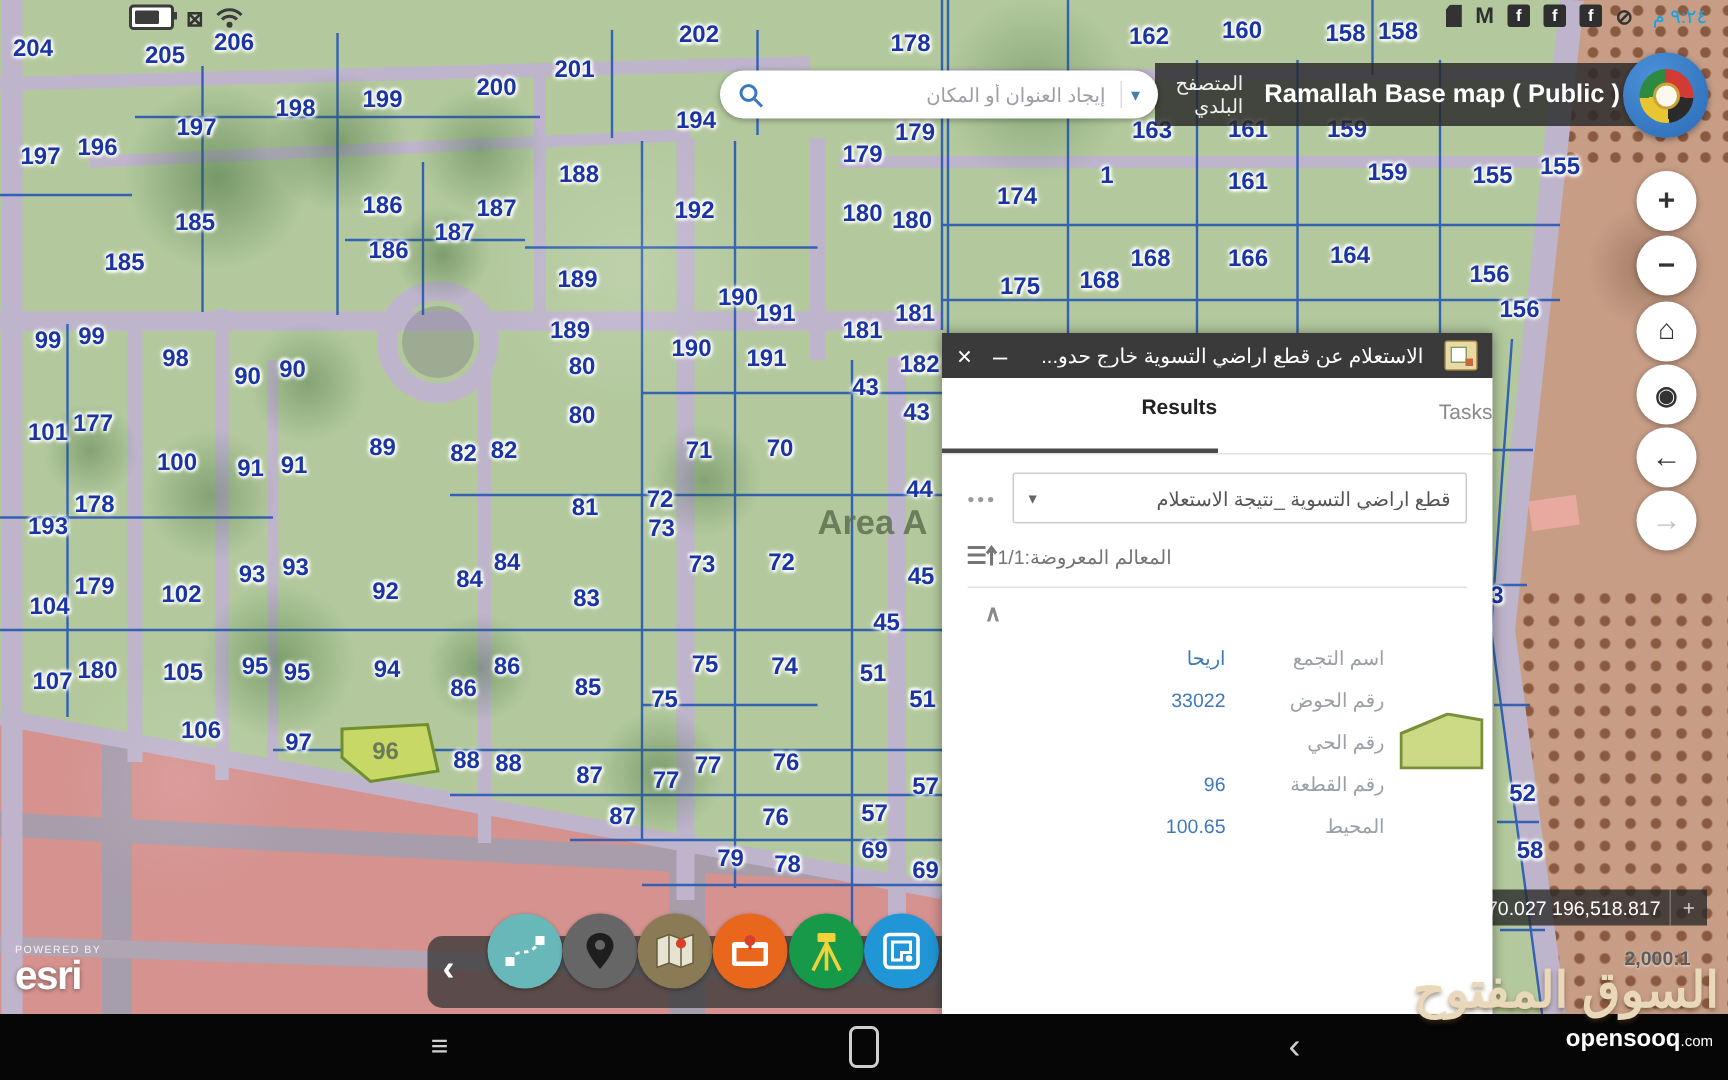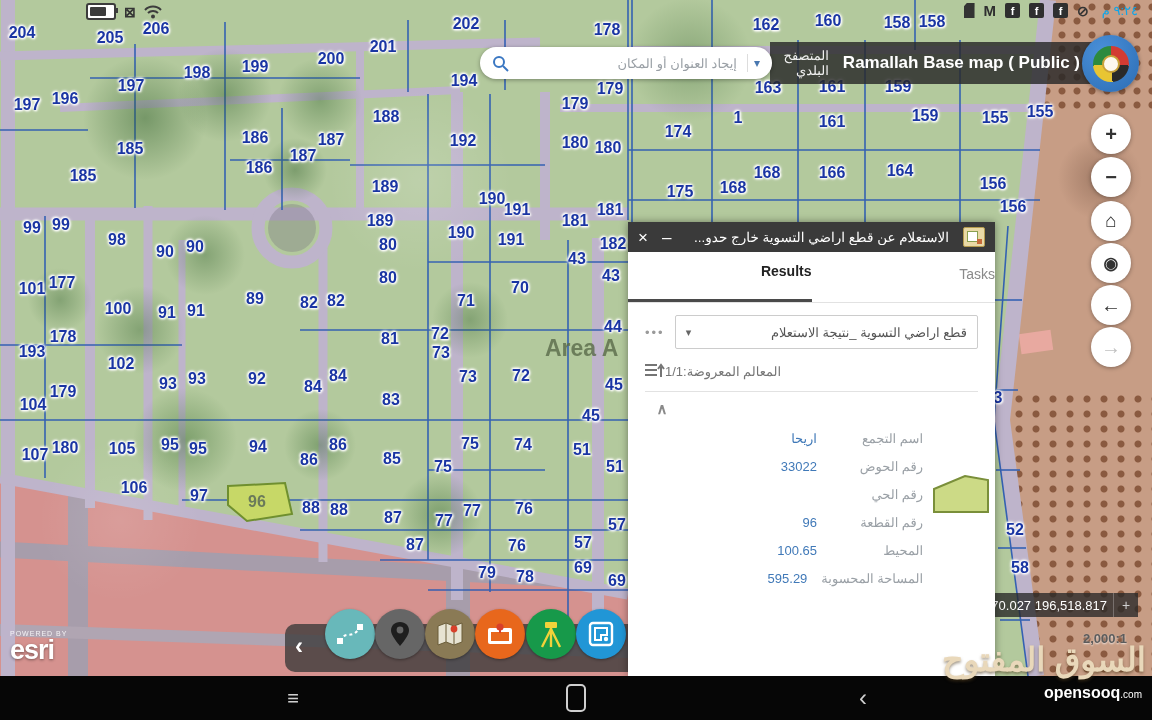--- a/index.html
+++ b/index.html
@@ -286,33 +286,33 @@
       <span class="map-label" style="left: 388px; top: 278px;">80</span>
       <span class="map-label" style="left: 32px; top: 289px;">101</span>
       <span class="map-label" style="left: 62px; top: 283px;">177</span>
       <span class="map-label" style="left: 118px; top: 309px;">100</span>
       <span class="map-label" style="left: 167px; top: 313px;">91</span>
       <span class="map-label" style="left: 196px; top: 311px;">91</span>
       <span class="map-label" style="left: 255px; top: 299px;">89</span>
       <span class="map-label" style="left: 309px; top: 303px;">82</span>
       <span class="map-label" style="left: 336px; top: 301px;">82</span>
       <span class="map-label" style="left: 466px; top: 301px;">71</span>
-      <span class="map-label" style="left: 520px; top: 288px;">70</span>
+      <span class="map-label" style="left: 520px; top: 300px;">70</span>
       <span class="map-label" style="left: 577px; top: 259px;">43</span>
       <span class="map-label" style="left: 611px; top: 276px;">43</span>
       <span class="map-label" style="left: 63px; top: 337px;">178</span>
       <span class="map-label" style="left: 32px; top: 352px;">193</span>
       <span class="map-label" style="left: 390px; top: 339px;">81</span>
       <span class="map-label" style="left: 440px; top: 334px;">72</span>
       <span class="map-label" style="left: 441px; top: 353px;">73</span>
       <span class="map-label" style="left: 613px; top: 327px;">44</span>
-      <span class="map-label" style="left: 121px; top: 364px;">102</span>
+      <span class="map-label" style="left: 121px; top: 397px;">102</span>
       <span class="map-label" style="left: 168px; top: 384px;">93</span>
       <span class="map-label" style="left: 197px; top: 379px;">93</span>
-      <span class="map-label" style="left: 257px; top: 379px;">92</span>
+      <span class="map-label" style="left: 257px; top: 395px;">92</span>
       <span class="map-label" style="left: 313px; top: 387px;">84</span>
       <span class="map-label" style="left: 338px; top: 376px;">84</span>
       <span class="map-label" style="left: 391px; top: 400px;">83</span>
       <span class="map-label" style="left: 468px; top: 377px;">73</span>
       <span class="map-label" style="left: 521px; top: 376px;">72</span>
       <span class="map-label" style="left: 63px; top: 392px;">179</span>
       <span class="map-label" style="left: 33px; top: 405px;">104</span>
       <span class="map-label" style="left: 614px; top: 385px;">45</span>
       <span class="map-label" style="left: 591px; top: 416px;">45</span>
       <span class="map-label" style="left: 998px; top: 398px;">3</span>
@@ -442,24 +442,20 @@
         <span class="field-label" dir="rtl">رقم الحي</span>
       </div>
       <div class="field-row">
         <span class="field-value">96</span>
         <span class="field-label" dir="rtl">رقم القطعة</span>
       </div>
       <div class="field-row">
         <span class="field-value">100.65</span>
         <span class="field-label" dir="rtl">المحيط</span>
       </div>
-      <div class="field-row">
-        <span class="field-value">595.29</span>
-        <span class="field-label" dir="rtl">المساحة المحسوبة</span>
-      </div>
     </div>
   <svg id="parcel-shape" viewBox="0 0 56 38">
     <polygon points="1,14 32,1 55,5 55,37 1,37" fill="#ccda86" stroke="#7a8f3a" stroke-width="2"></polygon>
   </svg>
 </div>
 
 <div id="toolbar">
   <span class="collapse">‹</span>
   <div class="tool" style="left:40px;background:#68b8ba">
     <svg width="28" height="26" viewBox="0 0 28 26">

